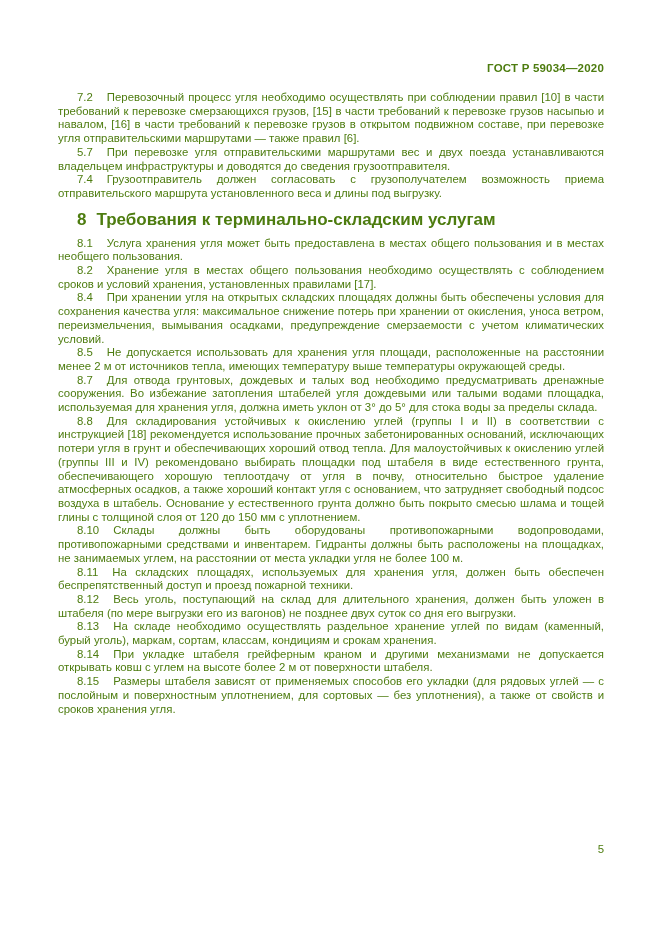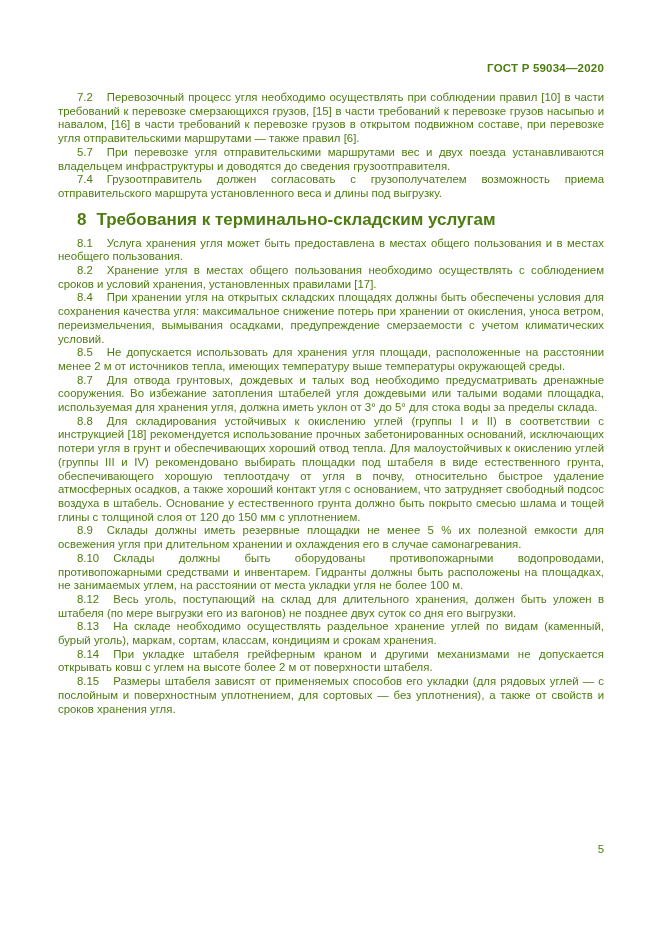--- a/index.html
+++ b/index.html
@@ -79,22 +79,22 @@
       <h2 class="section-heading">
         <span class="heading-num">8</span><span>Требования к терминально-складским услугам</span>
       </h2>
       <div class="clauses">
           <p class="clause"><span class="clause-num">8.1</span><span class="clause-text">Услуга хранения угля может быть предоставлена в местах общего пользования и в местах необщего пользования.</span></p>
           <p class="clause"><span class="clause-num">8.2</span><span class="clause-text">Хранение угля в местах общего пользования необходимо осуществлять с соблюдением сроков и условий хранения, установленных правилами [17].</span></p>
           <p class="clause"><span class="clause-num">8.4</span><span class="clause-text">При хранении угля на открытых складских площадях должны быть обеспечены условия для сохранения качества угля: максимальное снижение потерь при хранении от окисления, уноса ветром, переизмельчения, вымывания осадками, предупреждение смерзаемости с учетом климатических условий.</span></p>
           <p class="clause"><span class="clause-num">8.5</span><span class="clause-text">Не допускается использовать для хранения угля площади, расположенные на расстоянии менее 2 м от источников тепла, имеющих температуру выше температуры окружающей среды.</span></p>
           <p class="clause"><span class="clause-num">8.7</span><span class="clause-text">Для отвода грунтовых, дождевых и талых вод необходимо предусматривать дренажные сооружения. Во избежание затопления штабелей угля дождевыми или талыми водами площадка, используемая для хранения угля, должна иметь уклон от 3° до 5° для стока воды за пределы склада.</span></p>
           <p class="clause"><span class="clause-num">8.8</span><span class="clause-text">Для складирования устойчивых к окислению углей (группы I и II) в соответствии с инструкцией [18] рекомендуется использование прочных забетонированных оснований, исключающих потери угля в грунт и обеспечивающих хороший отвод тепла. Для малоустойчивых к окислению углей (группы III и IV) рекомендовано выбирать площадки под штабеля в виде естественного грунта, обеспечивающего хорошую теплоотдачу от угля в почву, относительно быстрое удаление атмосферных осадков, а также хороший контакт угля с основанием, что затрудняет свободный подсос воздуха в штабель. Основание у естественного грунта должно быть покрыто смесью шлама и тощей глины с толщиной слоя от 120 до 150 мм с уплотнением.</span></p>
-          <p class="clause"><span class="clause-num">8.9</span><span class="clause-text">Склады должны иметь резервные площадки не менее 5 % их полезной емкости для освежения угля при длительном хранении и охлаждения его в случае самонагревания.</span></p>
           <p class="clause"><span class="clause-num">8.10</span><span class="clause-text">Склады должны быть оборудованы противопожарными водопроводами, противопожарными средствами и инвентарем. Гидранты должны быть расположены на площадках, не занимаемых углем, на расстоянии от места укладки угля не более 100 м.</span></p>
+          <p class="clause"><span class="clause-num">8.11</span><span class="clause-text">На складских площадях, используемых для хранения угля, должен быть обеспечен беспрепятственный доступ и проезд пожарной техники.</span></p>
           <p class="clause"><span class="clause-num">8.12</span><span class="clause-text">Весь уголь, поступающий на склад для длительного хранения, должен быть уложен в штабеля (по мере выгрузки его из вагонов) не позднее двух суток со дня его выгрузки.</span></p>
           <p class="clause"><span class="clause-num">8.13</span><span class="clause-text">На складе необходимо осуществлять раздельное хранение углей по видам (каменный, бурый уголь), маркам, сортам, классам, кондициям и срокам хранения.</span></p>
           <p class="clause"><span class="clause-num">8.14</span><span class="clause-text">При укладке штабеля грейферным краном и другими механизмами не допускается открывать ковш с углем на высоте более 2 м от поверхности штабеля.</span></p>
           <p class="clause"><span class="clause-num">8.15</span><span class="clause-text">Размеры штабеля зависят от применяемых способов его укладки (для рядовых углей — с послойным и поверхностным уплотнением, для сортовых — без уплотнения), а также от свойств и сроков хранения угля.</span></p>
         </div>
     </section>
 
   </main>
 
   <span class="page-number">5</span>

